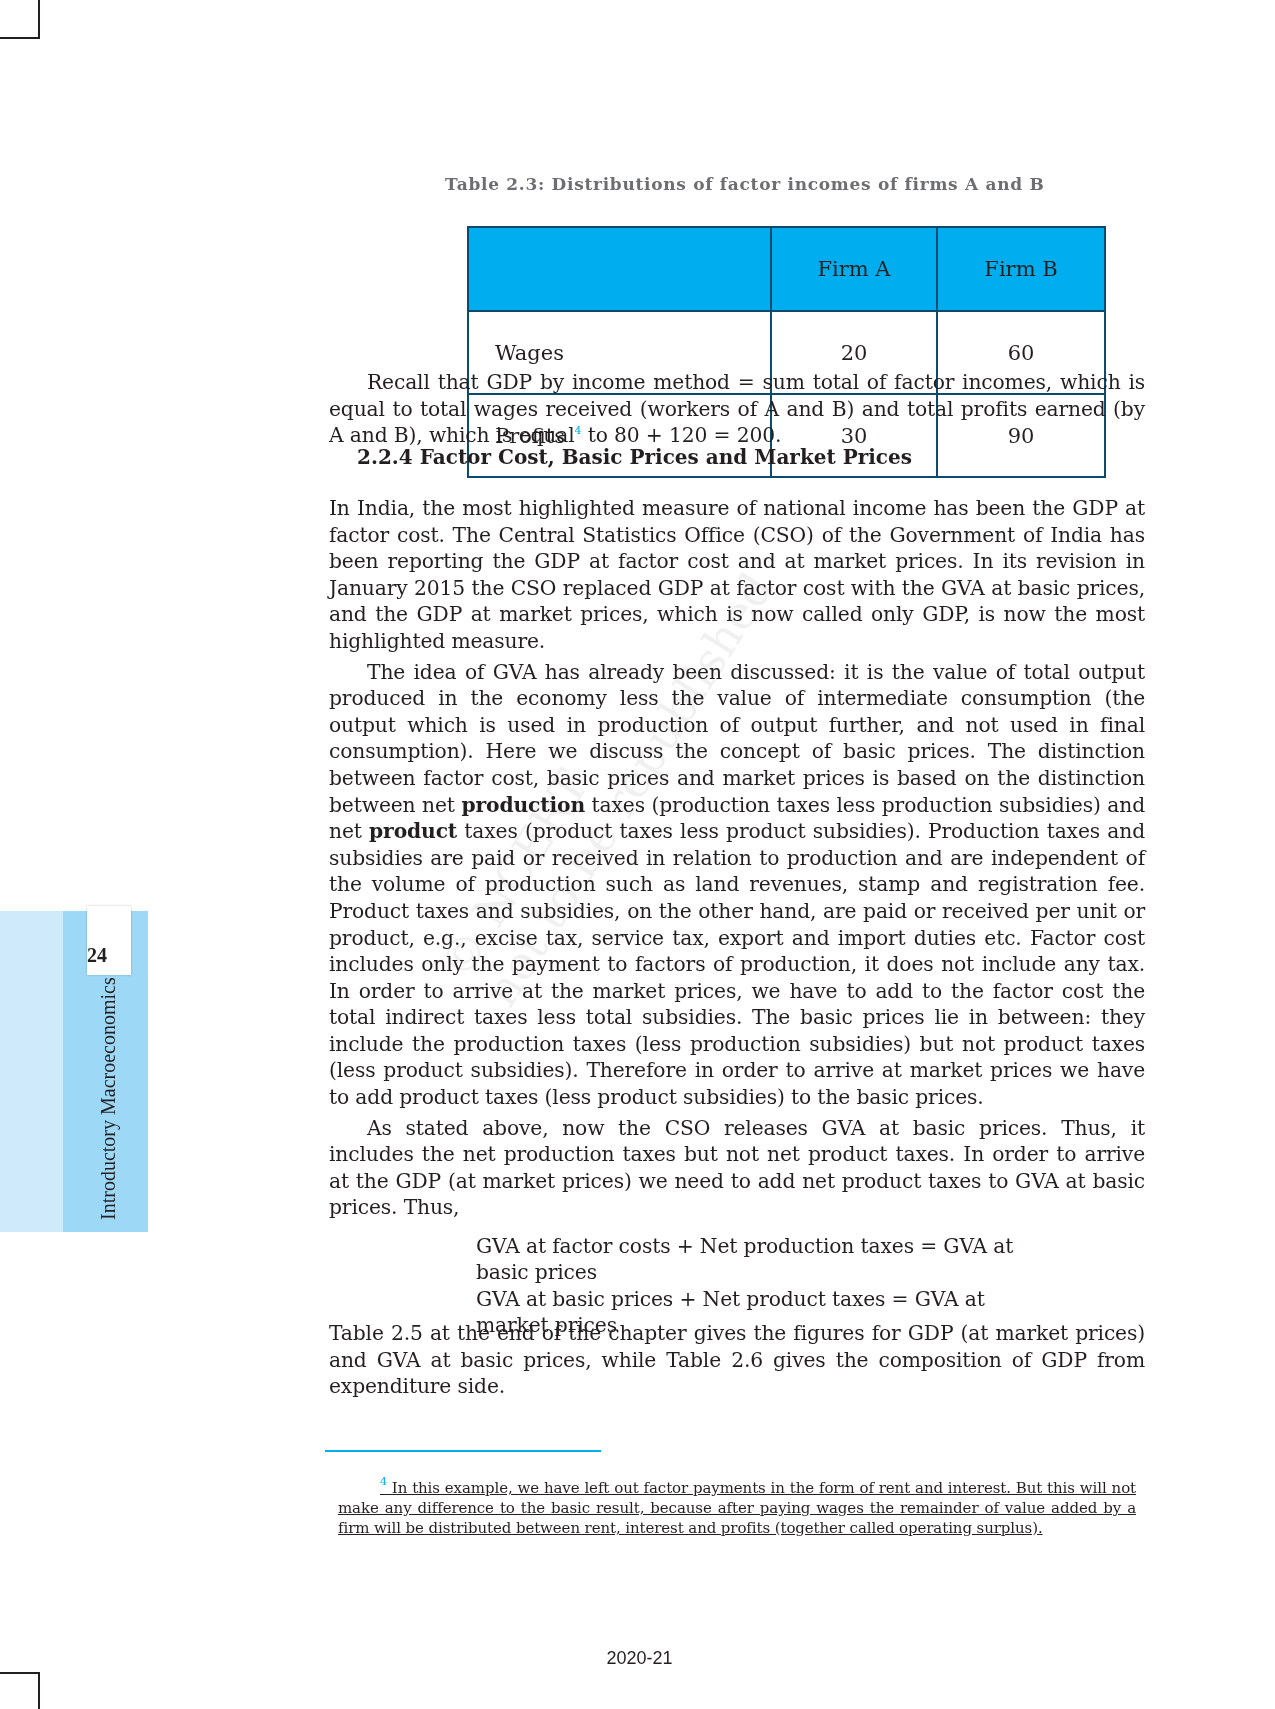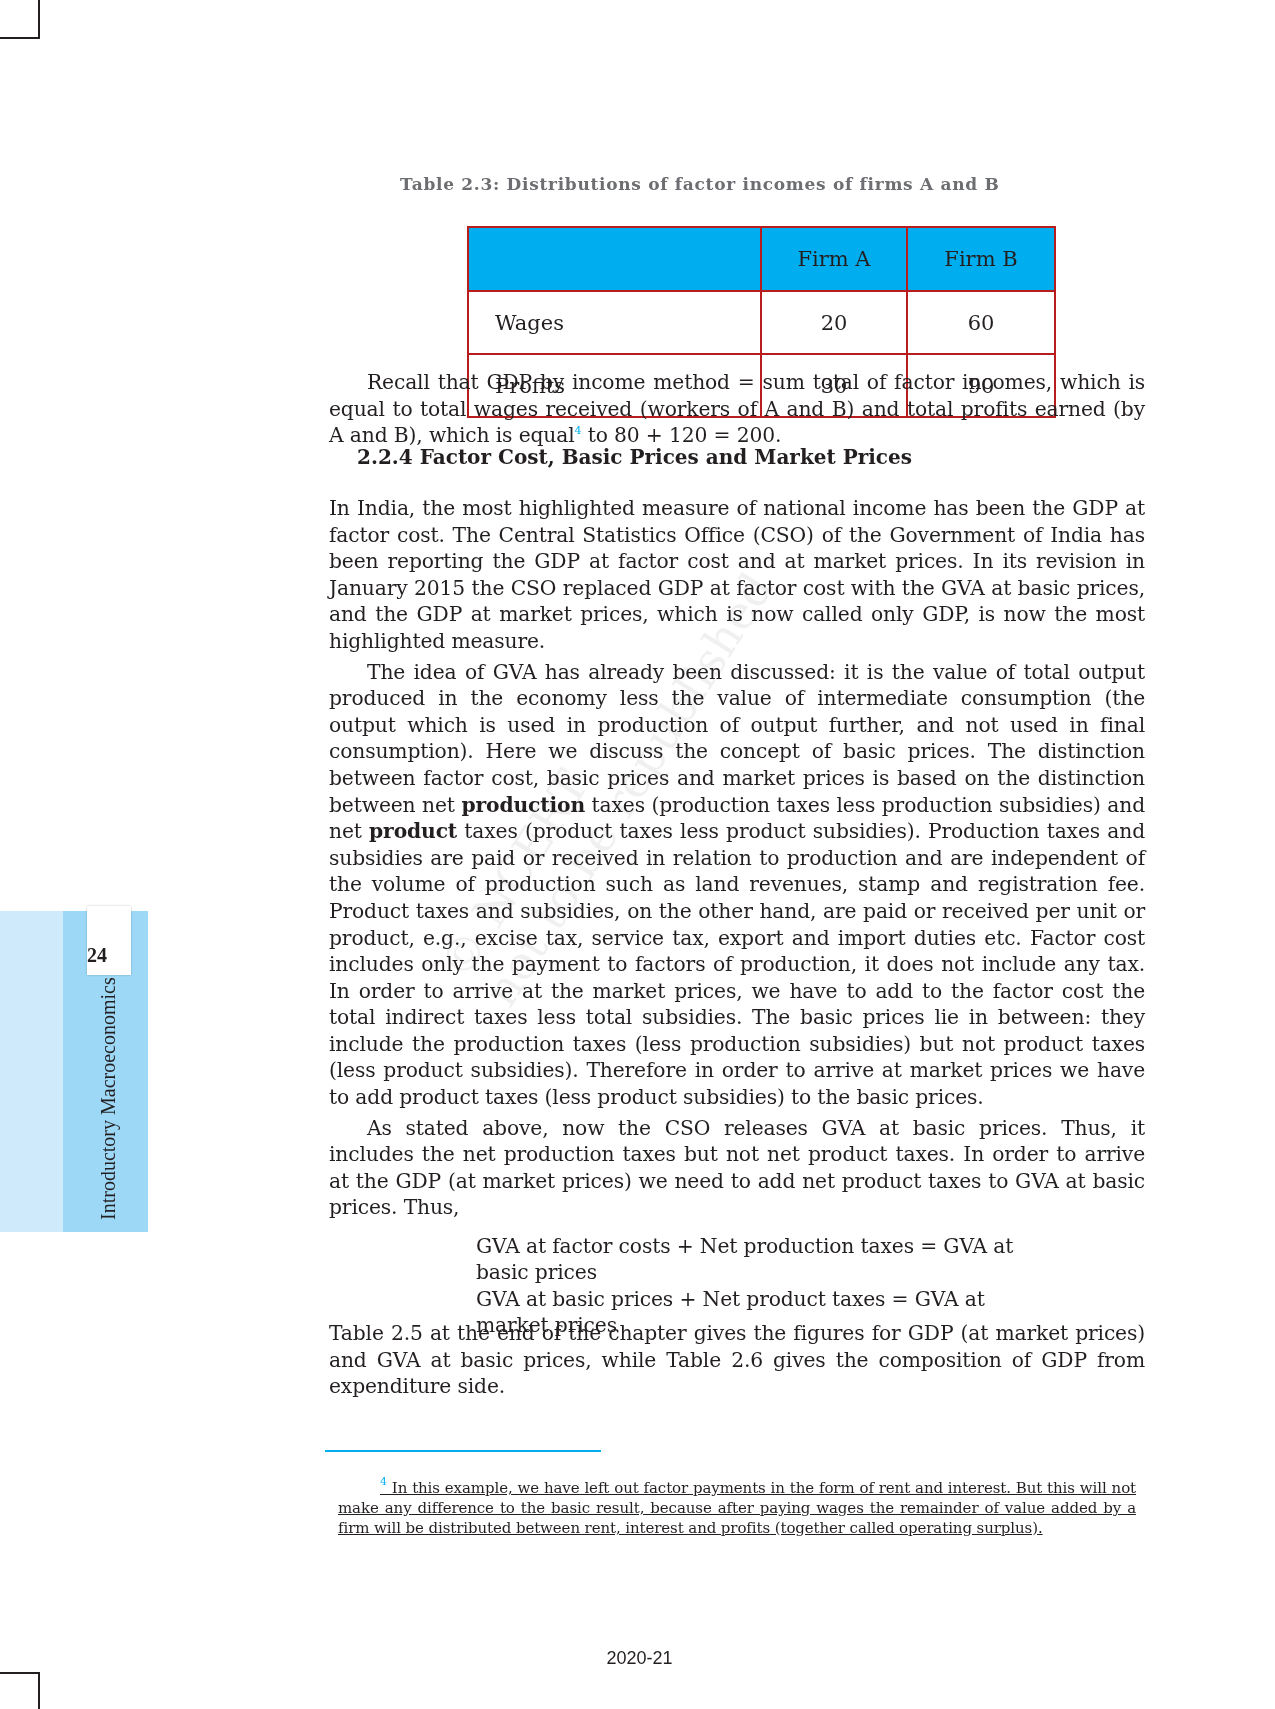--- a/index.html
+++ b/index.html
@@ -12,24 +12,24 @@
   .band-light { position: absolute; left: 0; top: 911px; width: 63px; height: 321px; background: #cfeafb; }
   .band-dark  { position: absolute; left: 63px; top: 911px; width: 85px; height: 321px; background: #9dd8f7; }
   .page-tab { position: absolute; left: 87px; top: 906px; width: 44px; height: 69px; background: #ffffff;
               box-shadow: 0 0 2px rgba(0,0,0,0.25); }
   .page-num { position: absolute; left: 0; bottom: 8px; width: 44px; 
               font-family: "Liberation Serif", serif; font-weight: bold; font-size: 20px; color: #231f20; }
   .band-title { position: absolute; left: 108px; top: 1220px; transform-origin: 0 0; transform: rotate(-90deg) translateY(-50%);
                 white-space: nowrap; font-family: "Liberation Serif", serif; font-size: 20px; color: #231f20; line-height: 24px; }
 
   
-  .table-title { position: absolute; left: 400px; top: 174px; font-size: 17px; font-weight: bold; color: #6d6e71;
+  .table-title { position: absolute; left: 445px; top: 174px; font-size: 17px; font-weight: bold; color: #6d6e71;
                  letter-spacing: 0.7px; white-space: nowrap; }
   table.t { position: absolute; left: 467px; top: 226px; border-collapse: collapse; font-size: 21px; }
-  table.t td, table.t th { border: 2px solid #b91c1c; font-weight: normal; padding: 0; }
+  table.t td, table.t th { border: 2px solid #0c4a6e; font-weight: normal; padding: 10px; }
   table.t th { background: #00aeef; height: 62px; color: #231f20; }
   table.t td { height: 61px; }
   .c0 { width: 265px; text-align: left; padding-left: 26px !important; }
   .c1 { width: 144px; text-align: center; }
   .c2 { width: 146px; text-align: center; }
 
   
   .text { position: absolute; left: 325px; width: 824px; font-size: 20.3px; line-height: 26.6px; text-align: justify;
           letter-spacing: -0.15px; }
   .text p { margin: 4px; }

